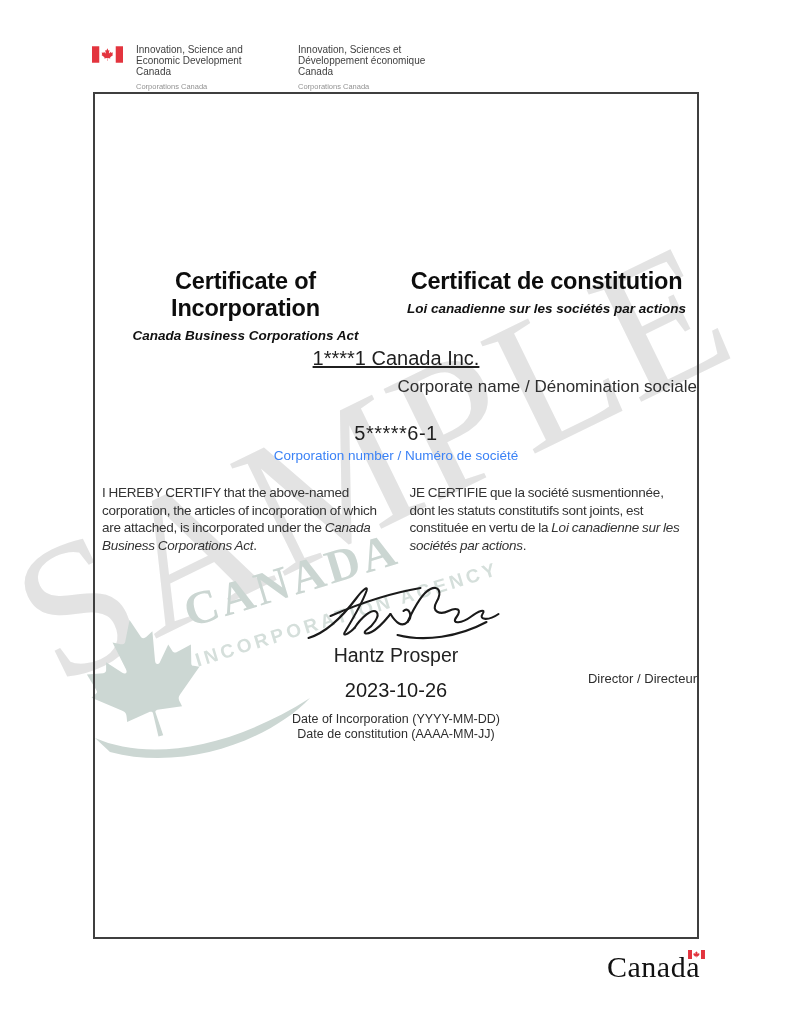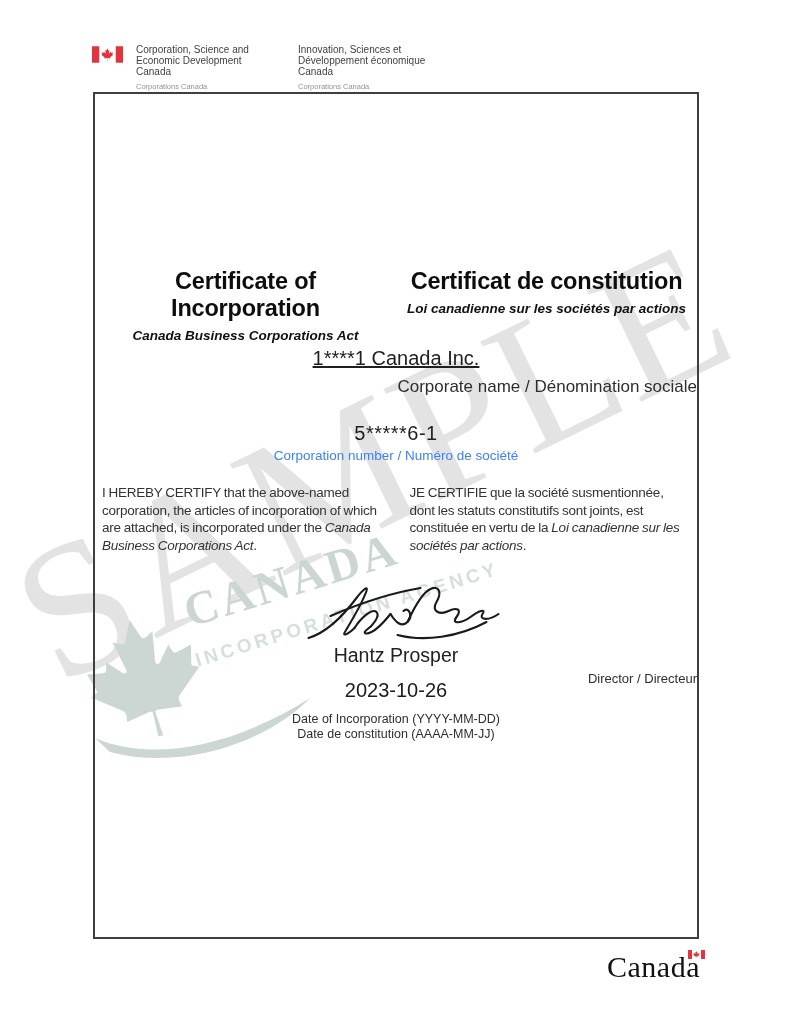--- a/index.html
+++ b/index.html
@@ -95,21 +95,21 @@
 
   <div class="gov-header">
     <svg class="gov-flag" viewBox="0 0 64 34" aria-hidden="true">
       <rect x="0" y="0" width="15" height="34" fill="#e3343e"></rect>
       <rect x="49" y="0" width="15" height="34" fill="#e3343e"></rect>
       <g fill="#e3343e">
         <path transform="translate(16,1) scale(0.0625)" d="M256 48 l-35 68 c-4 8 -11 7 -18 4 l-25 -13 19 99 c4 18 -9 18 -15 10 l-44 -50 -7 25 c-1 5 -6 10 -13 9 l-55 -12 14 53 c3 12 6 17 -3 20 l-18 9 88 71 c9 7 13 13 10 27 l-3 16 85 -12 c5 0 9 2 9 7 l-4 83 17 0 -4 -83 c0 -5 4 -7 9 -7 l85 12 -3 -16 c-3 -14 1 -20 10 -27 l88 -71 -18 -9 c-9 -3 -6 -8 -3 -20 l14 -53 -55 12 c-7 1 -12 -4 -13 -9 l-7 -25 -44 50 c-6 8 -19 8 -15 -10 l19 -99 -25 13 c-7 3 -14 4 -18 -4 z"></path>
       </g>
     </svg>
     <div class="dept-block en">
-      <div class="dept-line">Corporation, Science and</div>
+      <div class="dept-line">Innovation, Science and</div>
       <div class="dept-line">Economic Development Canada</div>
       <div class="dept-sub">Corporations Canada</div>
     </div>
     <div class="dept-block fr">
       <div class="dept-line">Innovation, Sciences et</div>
       <div class="dept-line">Développement économique Canada</div>
       <div class="dept-sub">Corporations Canada</div>
     </div>
   </div>
 

